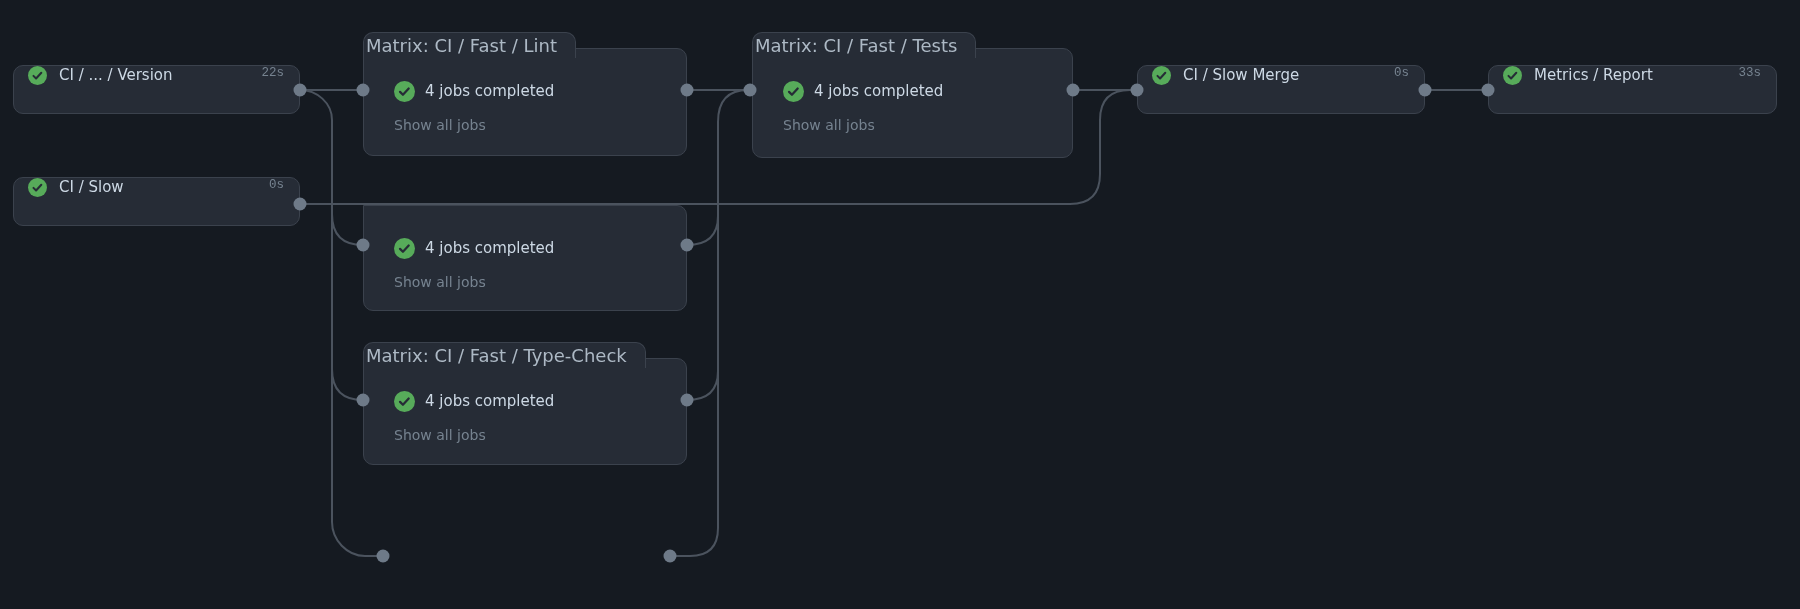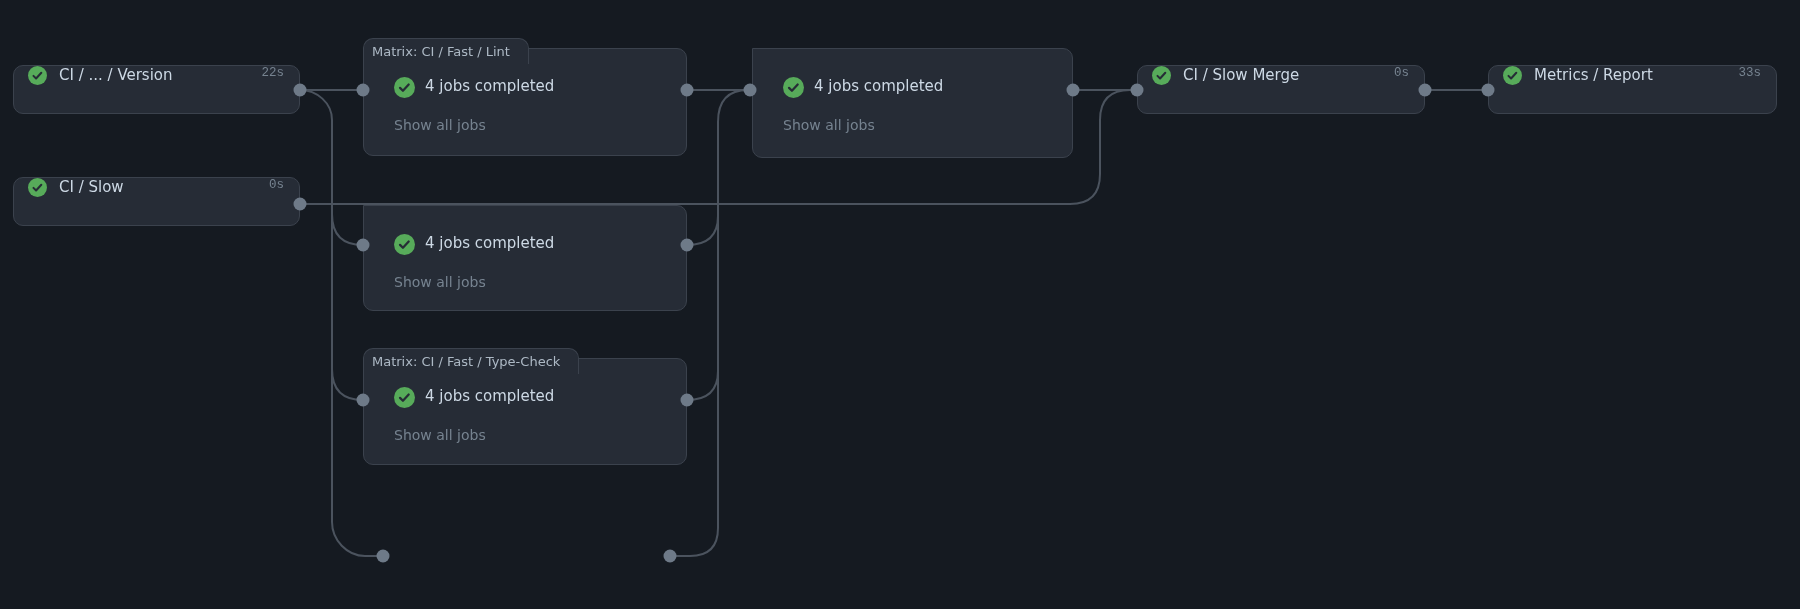--- a/index.html
+++ b/index.html
@@ -51,44 +51,44 @@
     font-size:12.5px;
     margin-left:auto;
     padding-left:10px;
     white-space:nowrap;
     font-family:Liberation Mono, monospace;
   }
 
   .matrix-group{position:absolute;z-index:1}
   .matrix-tab{
     position:absolute;
-    left:0;top:14px;
+    left:0;top:8px;
     height:26px;
     background:var(--node-fill);
     border:1px solid var(--node-border);
     border-bottom:none;
     border-radius:10px 10px 0 0;
     color:var(--tab-text);
-    font-size:13px;
+    font-size:18px;
     line-height:25px;
-    padding:0 18px 0 8px;
+    padding:0 18px 0 2px;
     white-space:nowrap;
     z-index:2;
   }
   .matrix-body{
     position:absolute;
     left:0;
     background:var(--node-fill);
     border:1px solid var(--node-border);
     border-radius:0 10px 10px 10px;
     padding:28px 0 0 30px;
     cursor:pointer;
     z-index:1;
   }
-  .matrix-summary{display:flex;height:28px}
+  .matrix-summary{display:flex;align-items:center;height:28px}
   .matrix-summary .check{width:21px;height:21px;flex:none}
   .matrix-summary .summary-text{
     color:var(--text-primary);
     font-size:15px;
     margin-left:10px;
     white-space:nowrap;
   }
   .show-all-link{
     display:inline-block;
     margin-top:12px;
@@ -143,20 +143,21 @@
             <circle cx="8" cy="8" r="8" fill="var(--success-green)"></circle>
             <path d="M4.6 8.3l2.2 2.2 4.4-4.8" fill="none" stroke="var(--node-fill)" stroke-width="1.7" stroke-linecap="round" stroke-linejoin="round"></path>
           </svg>
         <span class="summary-text">4 jobs completed</span>
       </div>
       <a class="show-all-link">Show all jobs</a>
     </div>
   </div>
 
   <div class="matrix-group" style="left:752px;top:24px;width:321px;height:134px">
+    <div class="matrix-tab"><span>Matrix: CI / Fast / Tests</span></div>
     <div class="matrix-body" style="top:24px;width:321px;height:110px">
       <div class="matrix-summary">
         <svg class="check" viewBox="0 0 16 16">
             <circle cx="8" cy="8" r="8" fill="var(--success-green)"></circle>
             <path d="M4.6 8.3l2.2 2.2 4.4-4.8" fill="none" stroke="var(--node-fill)" stroke-width="1.7" stroke-linecap="round" stroke-linejoin="round"></path>
           </svg>
         <span class="summary-text">4 jobs completed</span>
       </div>
       <a class="show-all-link">Show all jobs</a>
     </div>

